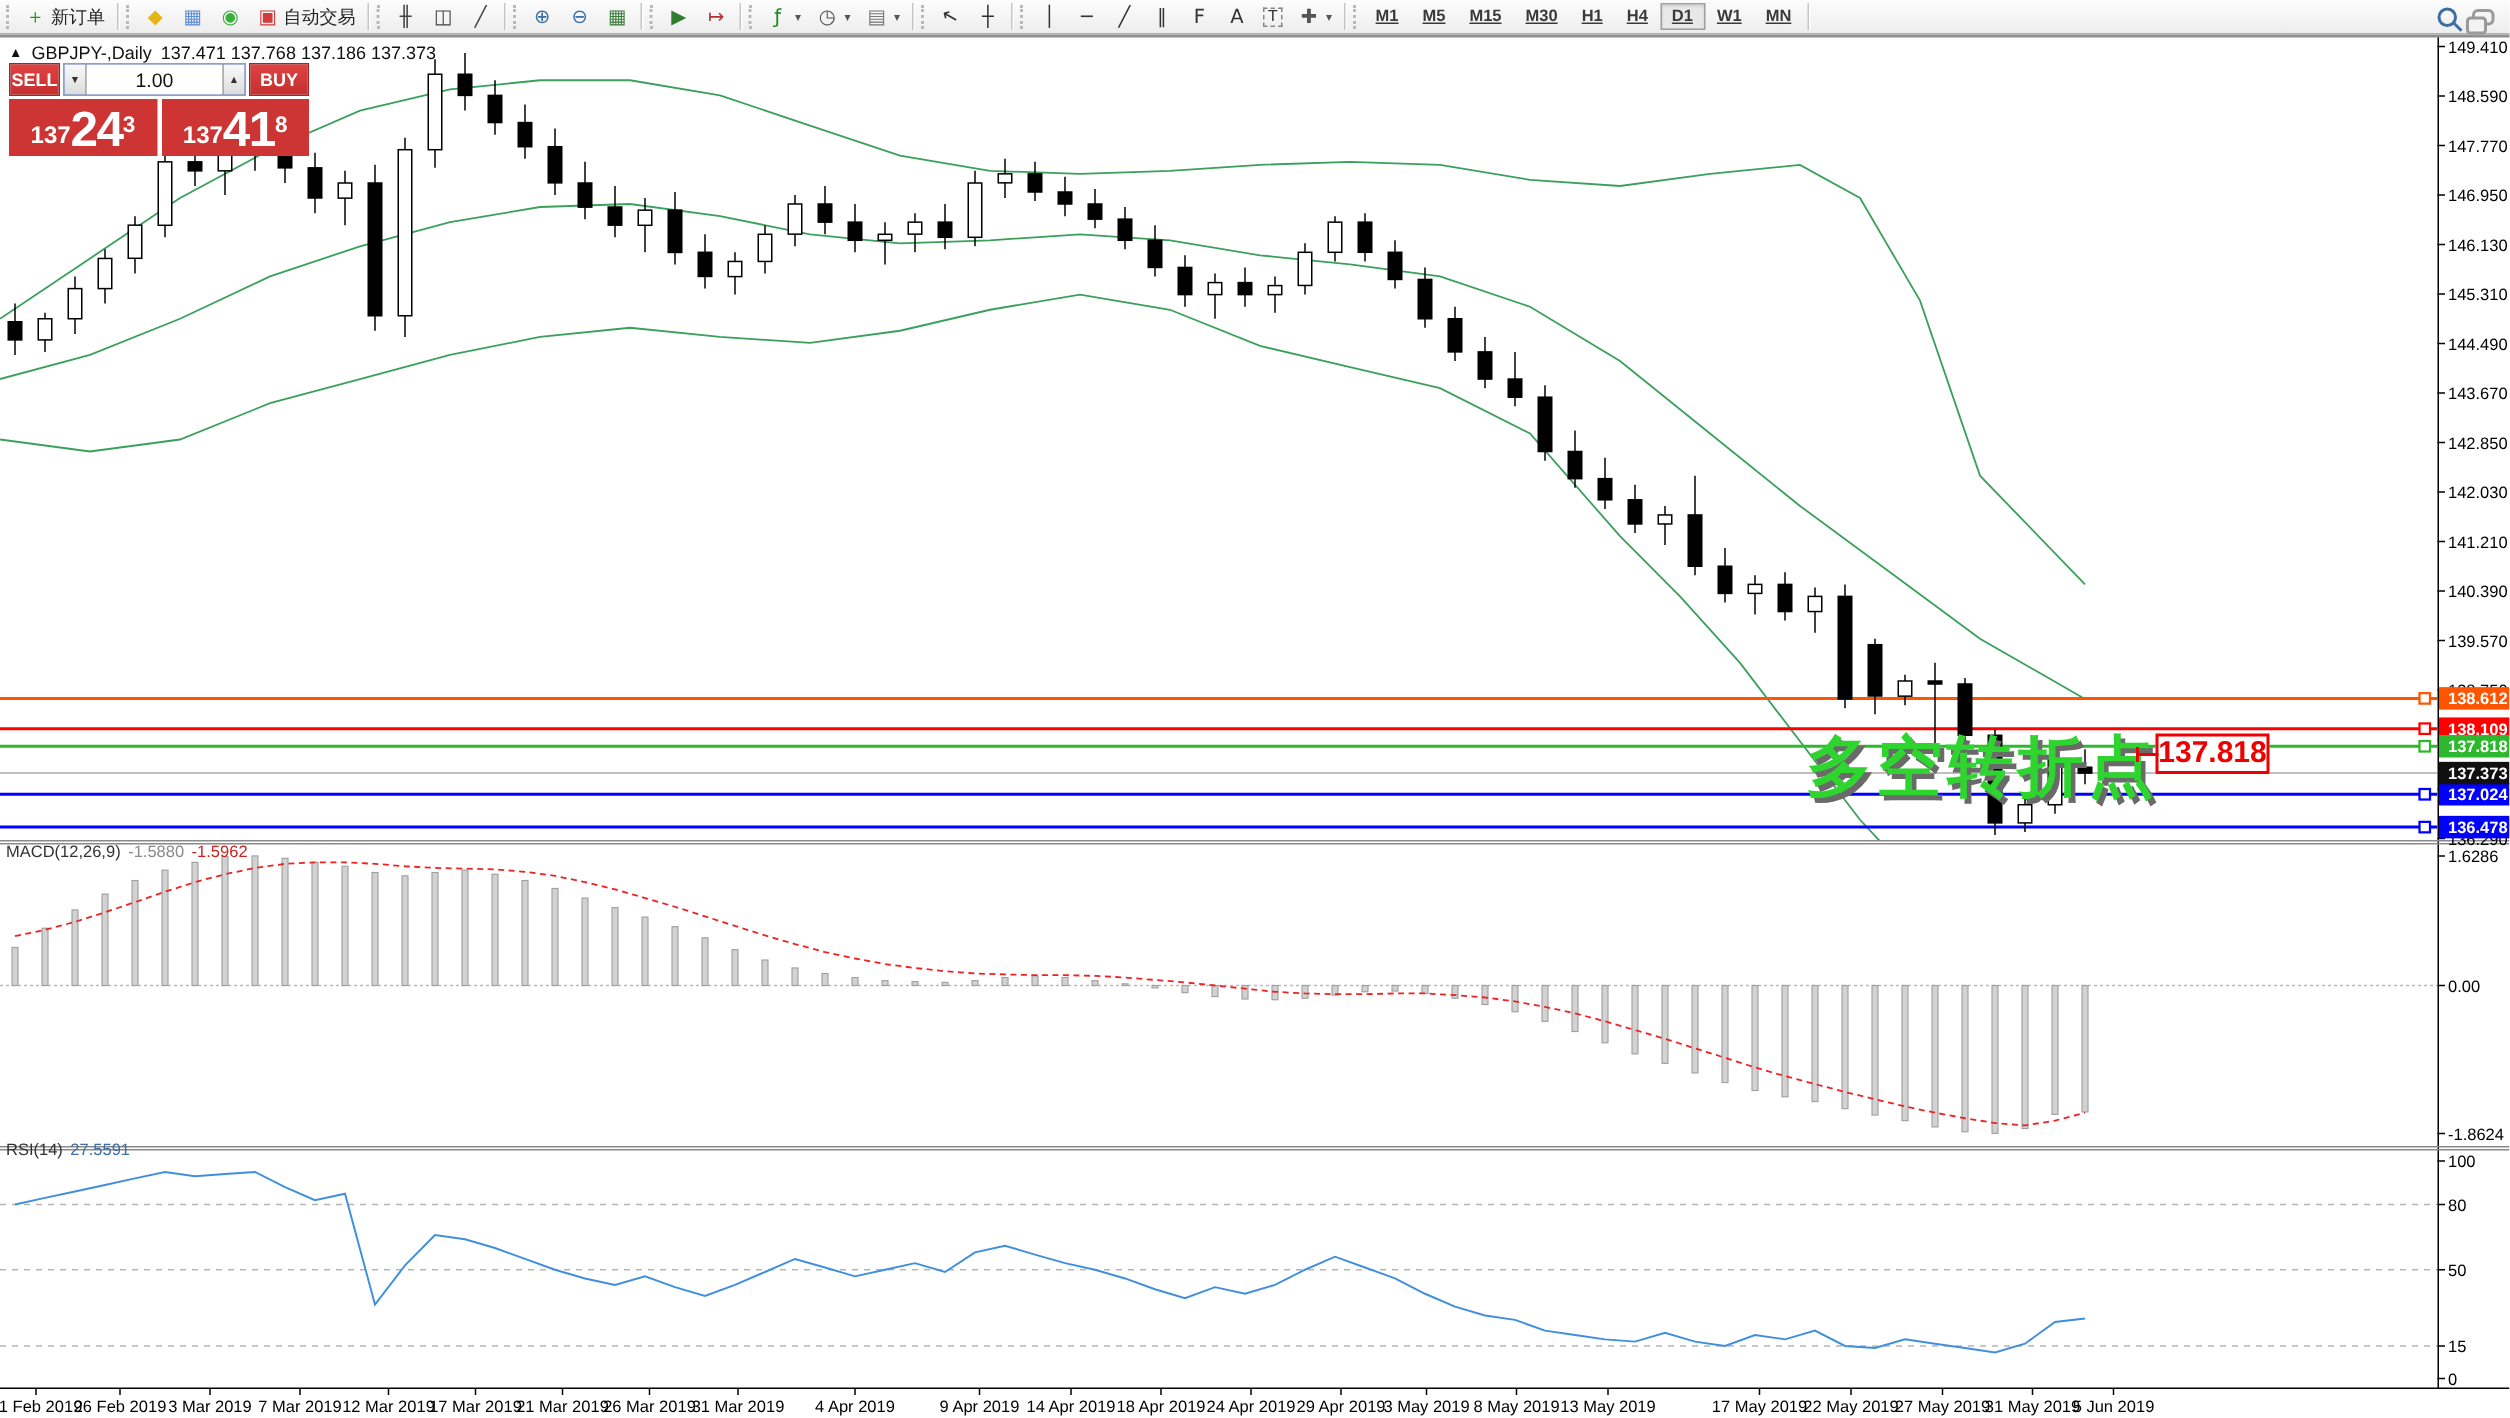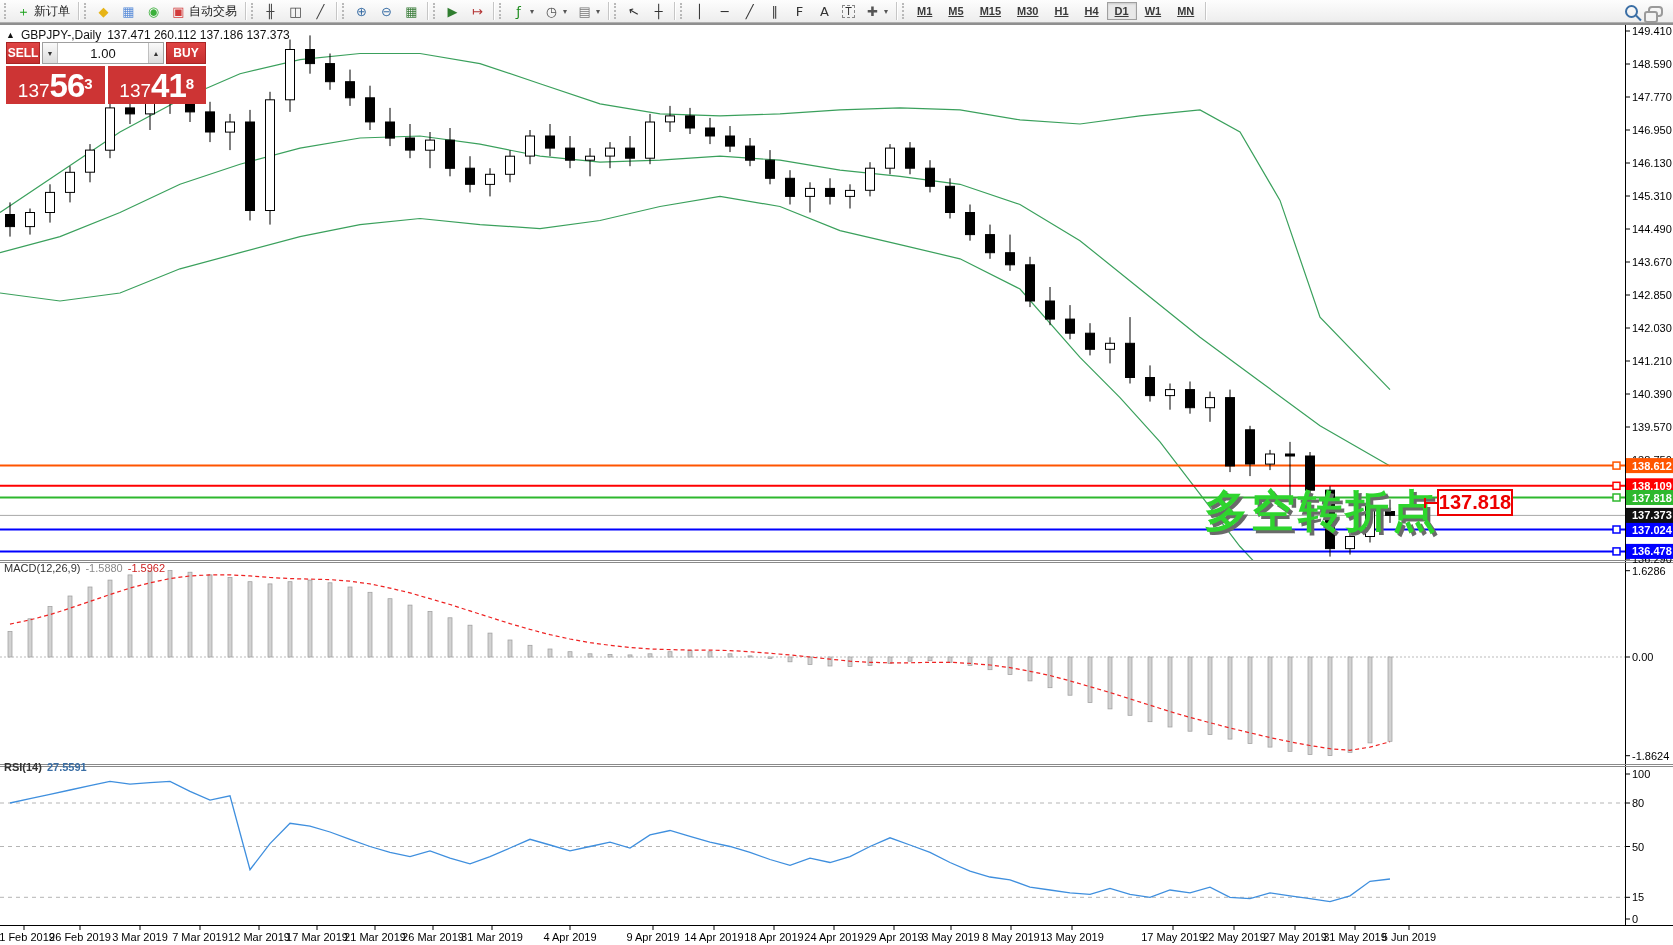--- a/index.html
+++ b/index.html
@@ -51,31 +51,31 @@
   .tw-spin { flex:1; display:flex; border:1px solid #9f9f9f; background:#1d4ed8; }
   .tw-spin-btn { width:15px; background:linear-gradient(#fafafa,#dcdcdc);
         border-right:1px solid #c0c0c0; font-size:7px; color:#333; display:flex;
         align-items:center; justify-content:center; cursor:pointer; }
   .tw-spin-btn:last-child { border-right:none; border-left:1px solid #c0c0c0; }
   .tw-vol { flex:1; border:none; outline:none; text-align:center; font-size:13px;
         font-family:"Liberation Sans",sans-serif; color:#111; width:60px; }
   .tw-row2 { display:flex; gap:3px; margin-top:2px; }
   .tw-price { flex:1; height:38px; background:#cd3434; color:#fff; display:flex;
         align-items:flex-end; justify-content:center; padding-bottom:2px; cursor:pointer; }
-  .tw-price .pfx { font-size:19px; font-weight:normal; line-height:22px; }
+  .tw-price .pfx { font-size:16px; font-weight:bold; line-height:22px; }
   .tw-price .big { font-size:33px; font-weight:bold; line-height:33px; letter-spacing:-1px; }
   .tw-price .sup { font-size:15px; font-weight:bold; line-height:30px;
         align-self:flex-start; margin-top:3px; }
   
   .indLabel { position:absolute; z-index:10; font-size:11px; color:#333; left:4px; }
   .indLabel .v1 { color:#8a8a8a; margin-left:5px; }
   .indLabel .v2 { color:#cc2222; margin-left:5px; }
   .indLabel .vb { color:#3a6ea5; margin-left:5px; }
   #macdLabel { top:562px; }
-  #rsiLabel  { top:761px;font-weight:bold; }
+  #rsiLabel  { top:761px; }
   
   #annotText { position:absolute; left:1204px; top:482px; z-index:15; font-size:44px;
         font-weight:bold; color:#2ed52e; letter-spacing:3px;
         text-shadow:3px 3px 0 #6a6a6a; white-space:nowrap;text-align:center; }
   #annotBox { position:absolute; left:1437px; top:489px; z-index:16; width:76px; height:27px;
         border:2px solid #ee0000; background:#fff; color:#ee0000; font-size:20px;
         font-weight:bold; display:flex; align-items:center; justify-content:center; }
   #annotBox::before { content:""; position:absolute; left:-14px; top:11px; width:14px;
         height:2px; background:#ee0000; }
   #annotBox::after { content:""; position:absolute; left:-15px; top:7px; width:2px;
@@ -569,37 +569,37 @@
       <line x1="1355" y1="926" x2="1355" y2="930" stroke="#000"></line>
       <text data-name="date-tick-label" x="1355" y="941">31 May 2019</text>
       <line x1="1409" y1="926" x2="1409" y2="930" stroke="#000"></line>
       <text data-name="date-tick-label" x="1409" y="941">5 Jun 2019</text>
     </g>
   </svg>
 
 <div id="chartTitle" data-name="chart-title">
   <span class="tri" data-name="panel-collapse-arrow">▲</span>
   <span data-name="chart-symbol-label">GBPJPY-,Daily</span>
-  <span data-name="chart-ohlc-values">137.471 260.112 137.186 137.373</span>
+  <span data-name="chart-ohlc-values">137.471 137.768 137.186 137.373</span>
 </div>
 
 <div id="tradeWidget" data-name="one-click-trading-panel">
   <div class="tw-row1">
     <div class="tw-btn tw-sell" data-name="sell-button">SELL</div>
     <div class="tw-spin" data-name="volume-stepper">
       <div class="tw-spin-btn" data-name="volume-decrease-button">▼</div>
       <input class="tw-vol" data-name="volume-input" value="1.00" style="">
       <div class="tw-spin-btn" data-name="volume-increase-button">▲</div>
     </div>
     <div class="tw-btn tw-buy" data-name="buy-button">BUY</div>
   </div>
   <div class="tw-row2">
     <div class="tw-price" data-name="sell-price-button">
       <span class="pfx" data-name="sell-price-prefix">137</span>
-      <span class="big" data-name="sell-price-big">56</span>
+      <span class="big" data-name="sell-price-big">24</span>
       <span class="sup" data-name="sell-price-sup">3</span>
     </div>
     <div class="tw-price" data-name="buy-price-button">
       <span class="pfx" data-name="buy-price-prefix">137</span>
       <span class="big" data-name="buy-price-big">41</span>
       <span class="sup" data-name="buy-price-sup">8</span>
     </div>
   </div>
 </div>
 

